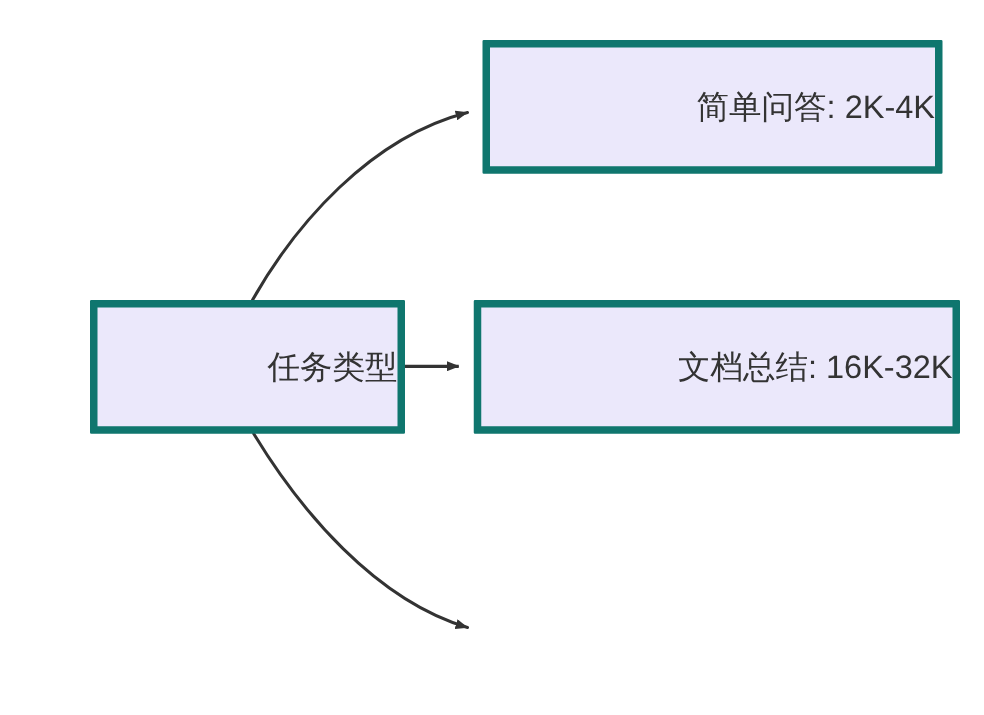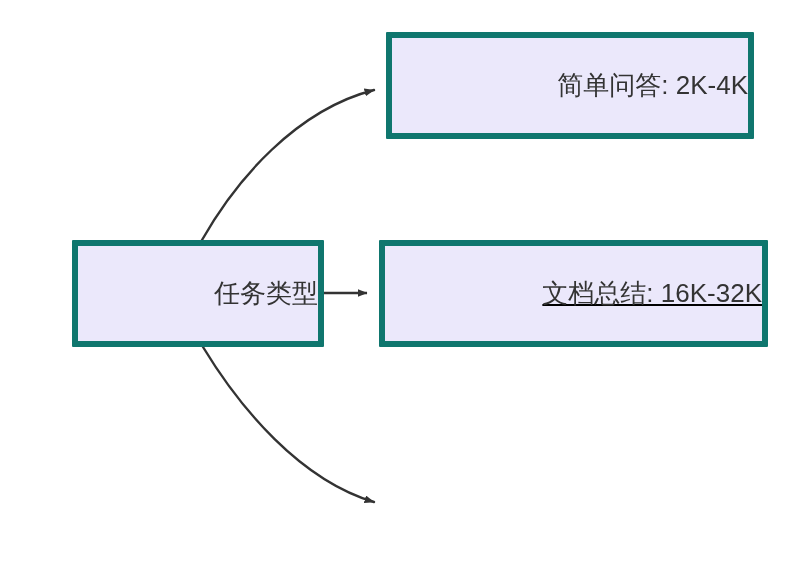--- a/index.html
+++ b/index.html
@@ -39,21 +39,21 @@
   .node-label {
     font-family: "Liberation Sans", "DejaVu Sans", sans-serif;
     font-size: 26px;
     line-height: 1.2;
     color: #333333;
     white-space: nowrap;
     letter-spacing: 0px;
   }
   #node-source  { left: 31px;  top: 240px; width: 252px; height: 107px; margin-left: 41px; }
   #node-simple  { left: 386px; top: 32px;  width: 368px; height: 107px; }
-  #node-doc     { left: 379px; top: 240px; width: 389px; height: 107px; text-decoration: underline; }
+  #node-doc     { left: 379px; top: 240px; width: 389px; height: 107px; }
   #node-multi   { left: 386px; top: 448px; width: 369px; height: 107px; }
 </style>
 </head>
 <body>
 
 <div id="diagram-canvas">
 
   <svg id="edge-layer" viewBox="0 0 787 572" width="787" height="572" xmlns="http://www.w3.org/2000/svg">
     <defs>
       <marker id="arrow-head" markerWidth="10" markerHeight="8" refX="9.5" refY="4" orient="auto" markerUnits="userSpaceOnUse">

